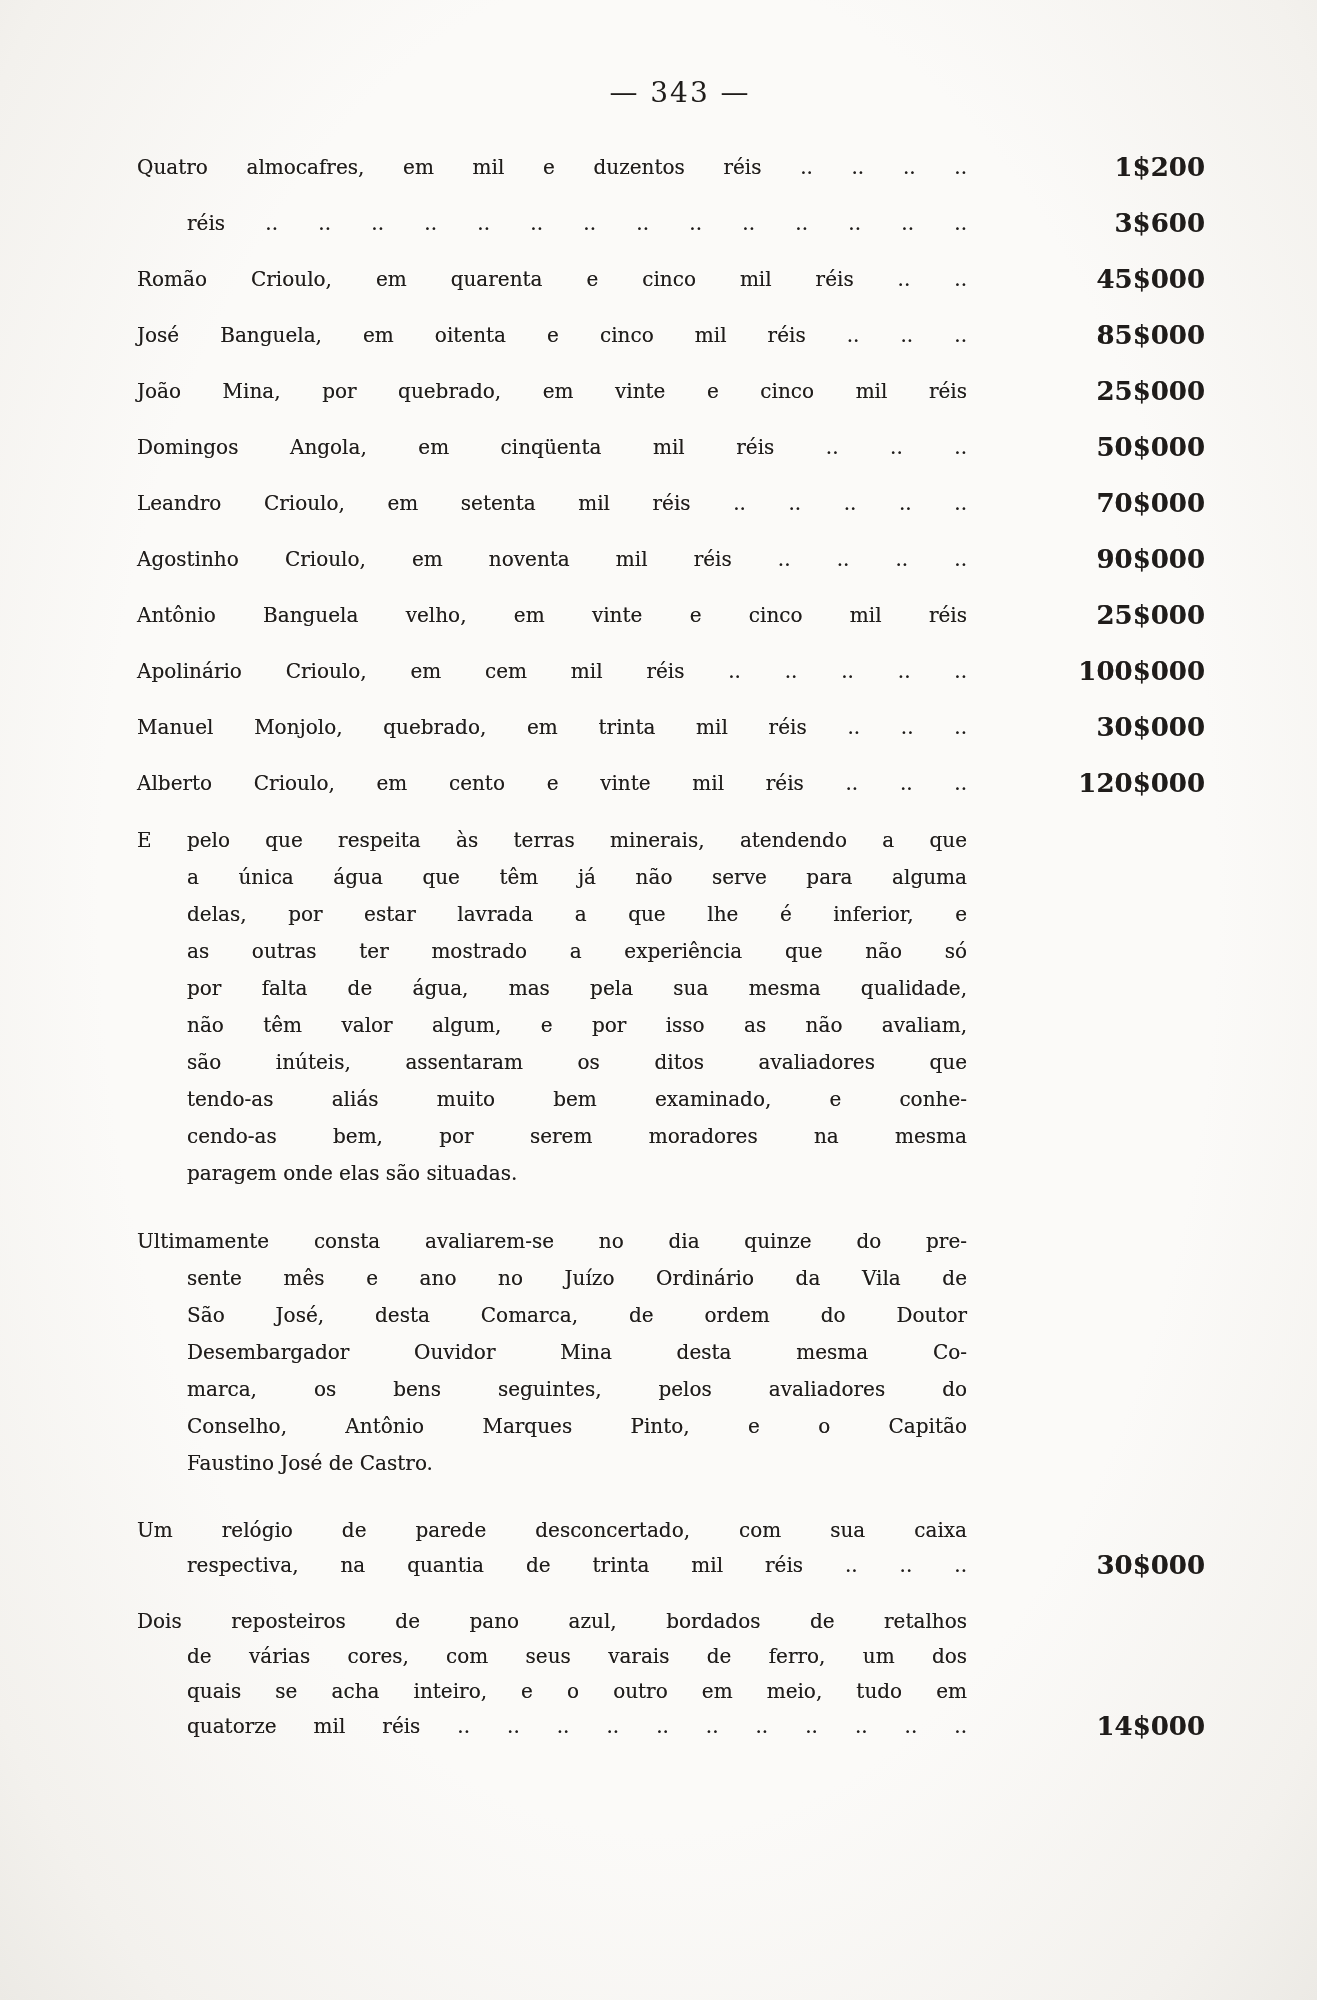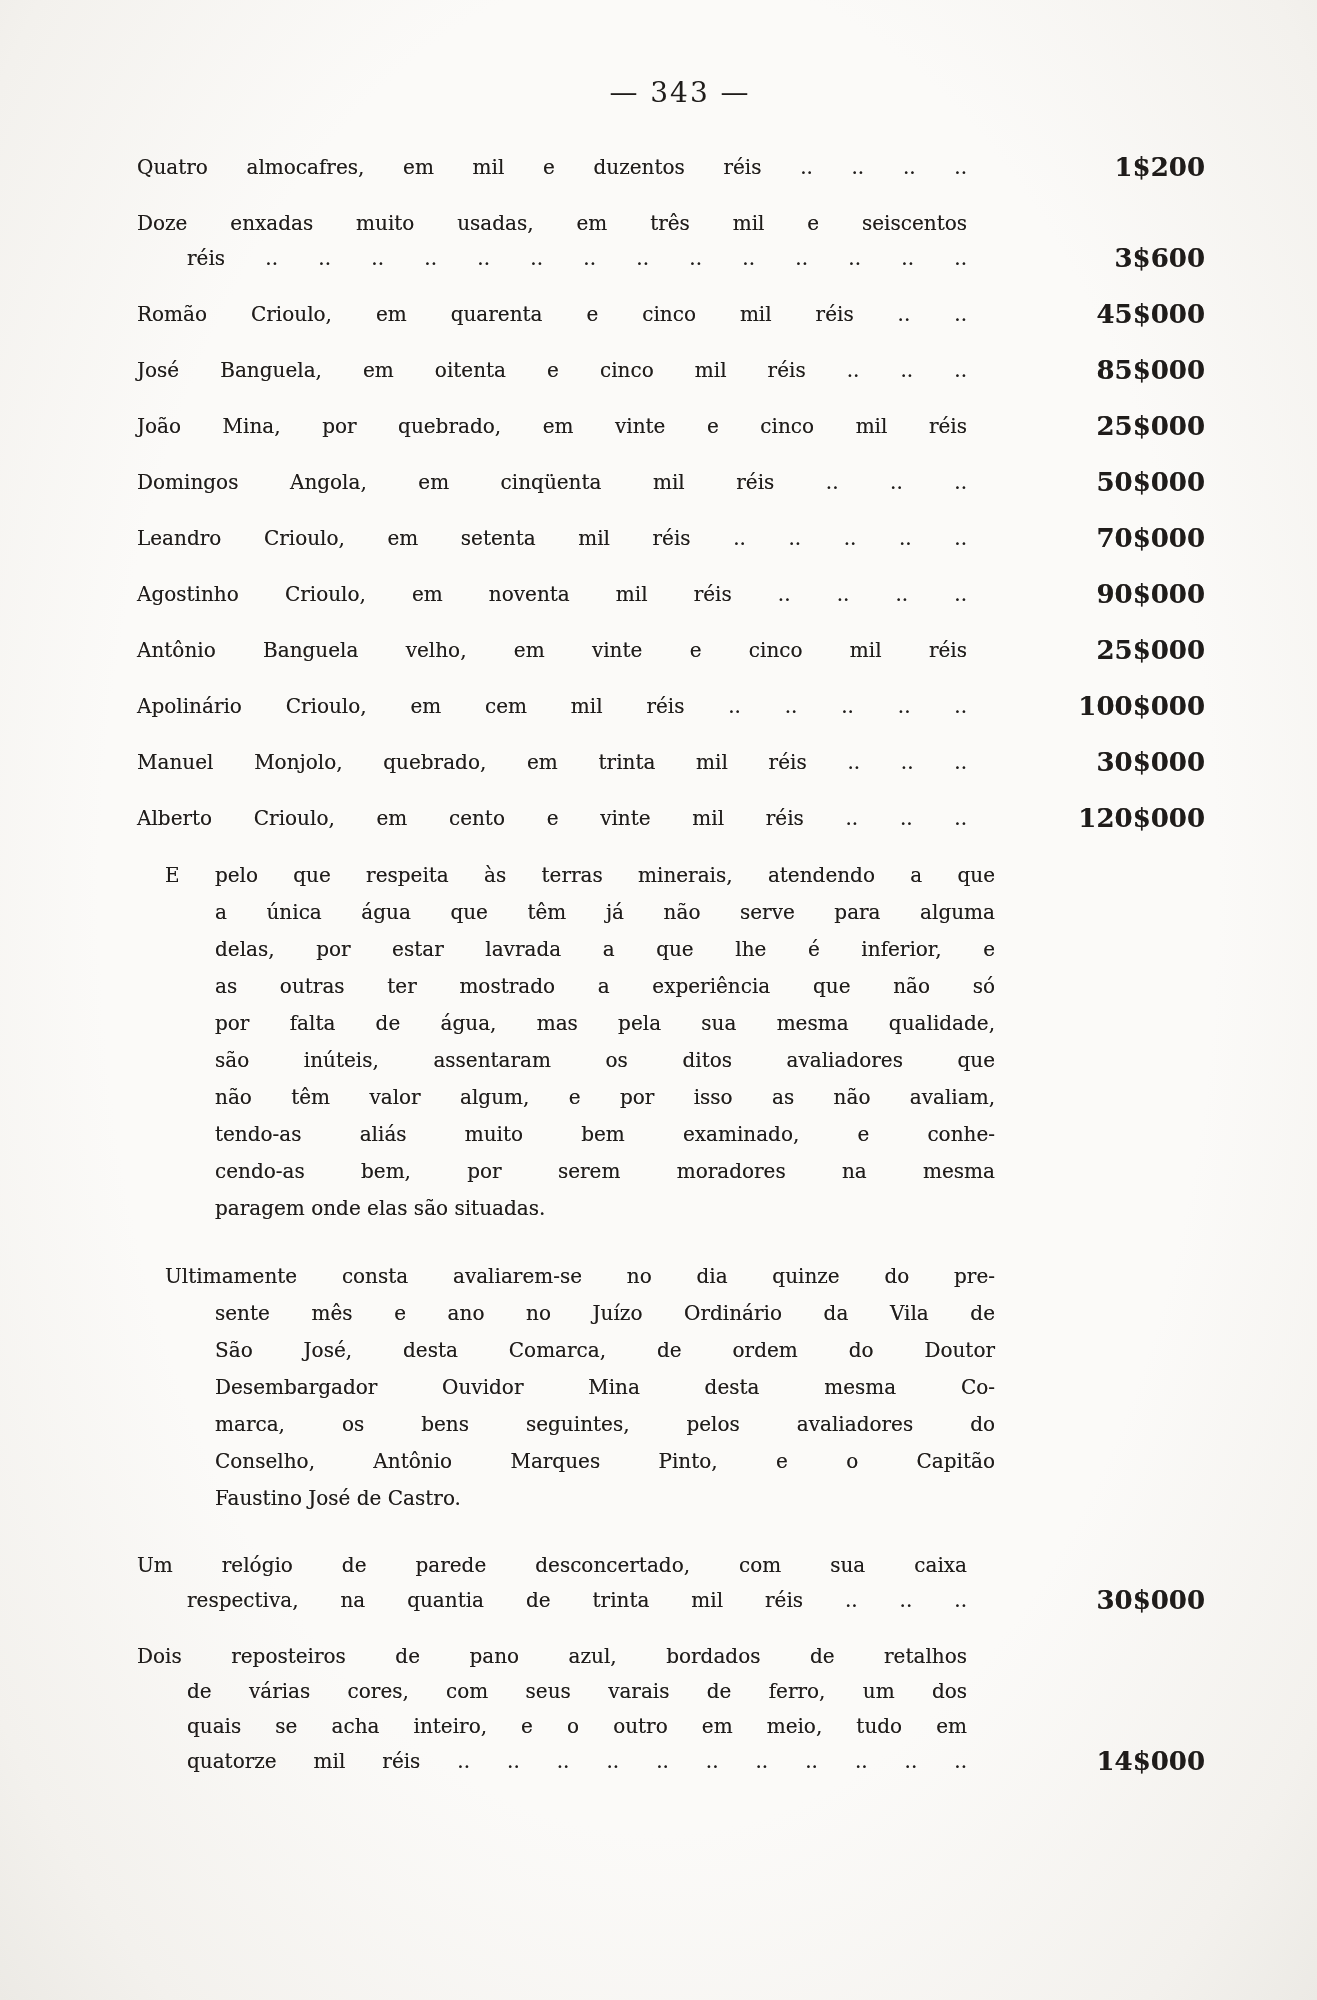--- a/index.html
+++ b/index.html
@@ -38,21 +38,21 @@
     width: 100%;
     font-size: 20px;
     line-height: 35px;
     text-align: justify;
     text-align-last: justify;
     white-space: normal;
     text-shadow: 0 0 0.5px rgba(31,28,26,0.55);
   }
   .line.cont { padding-left: 50px; }
   .line.endleft { text-align-last: left; }
-  .entry.para { margin-top: 13px; margin-bottom: 31px; margin-left: 28px; }
+  .entry.para { margin-top: 13px; margin-bottom: 31px; }
   .entry.para .line { line-height: 37px; }
   .value {
     flex: 1;
     text-align: right;
     font-weight: bold;
     font-size: 26px;
     line-height: 35px;
     text-shadow: 0 0 0.6px rgba(31,28,26,0.6);
   }
 </style>
@@ -65,21 +65,20 @@
 
   <div class="entry">
     <div class="lines">
       <div class="line">Quatro almocafres, em mil e duzentos réis .. .. .. ..</div>
     </div>
     <div class="value">1$200</div>
   </div>
 
   <div class="entry">
     <div class="lines">
-      <div class="line">Doze enxadas muito usadas, em três mil e seiscentos</div>
       <div class="line cont">réis .. .. .. .. .. .. .. .. .. .. .. .. .. ..</div>
     </div>
     <div class="value">3$600</div>
   </div>
 
   <div class="entry">
     <div class="lines">
       <div class="line">Romão Crioulo, em quarenta e cinco mil réis .. ..</div>
     </div>
     <div class="value">45$000</div>
@@ -149,22 +148,22 @@
     <div class="value">120$000</div>
   </div>
 
   <div class="entry para">
     <div class="lines">
       <div class="line">E pelo que respeita às terras minerais, atendendo a que</div>
       <div class="line cont">a única água que têm já não serve para alguma</div>
       <div class="line cont">delas, por estar lavrada a que lhe é inferior, e</div>
       <div class="line cont">as outras ter mostrado a experiência que não só</div>
       <div class="line cont">por falta de água, mas pela sua mesma qualidade,</div>
+      <div class="line cont">não têm valor algum, e por isso as não avaliam,</div>
       <div class="line cont">são inúteis, assentaram os ditos avaliadores que</div>
-      <div class="line cont">não têm valor algum, e por isso as não avaliam,</div>
       <div class="line cont">tendo-as aliás muito bem examinado, e conhe-</div>
       <div class="line cont">cendo-as bem, por serem moradores na mesma</div>
       <div class="line cont endleft">paragem onde elas são situadas.</div>
     </div>
   </div>
 
   <div class="entry para">
     <div class="lines">
       <div class="line">Ultimamente consta avaliarem-se no dia quinze do pre-</div>
       <div class="line cont">sente mês e ano no Juízo Ordinário da Vila de</div>

